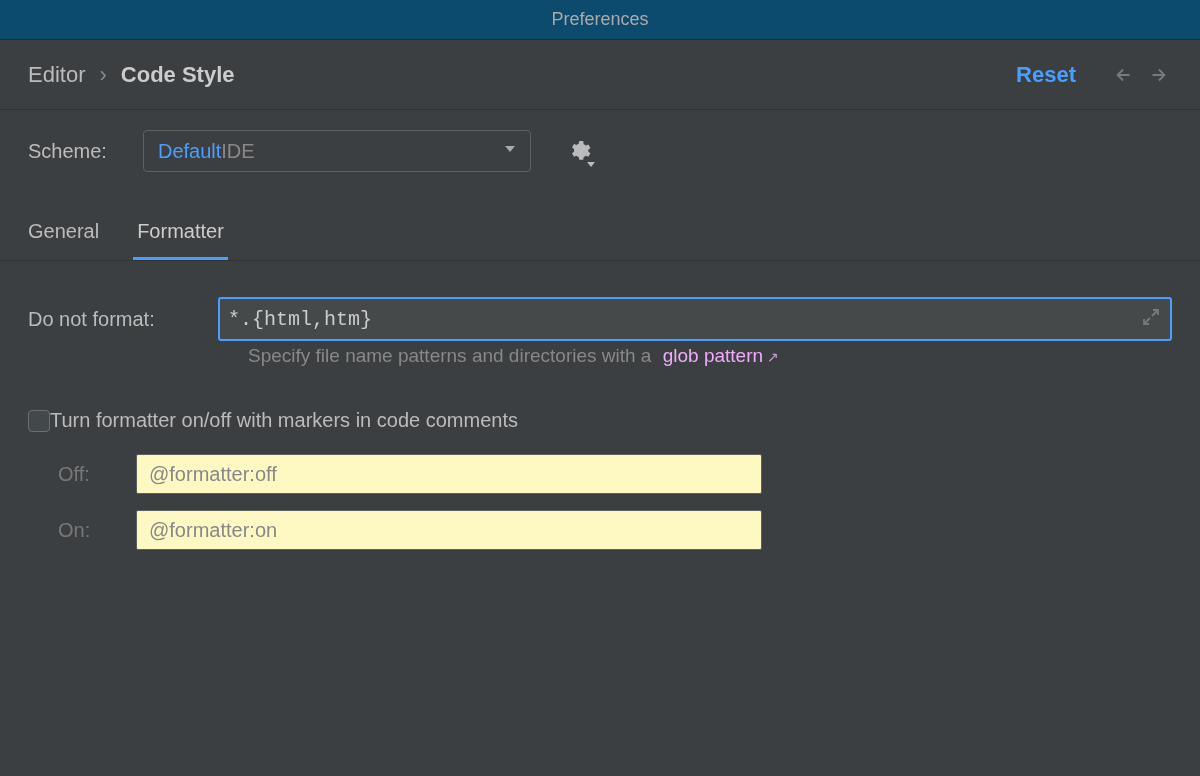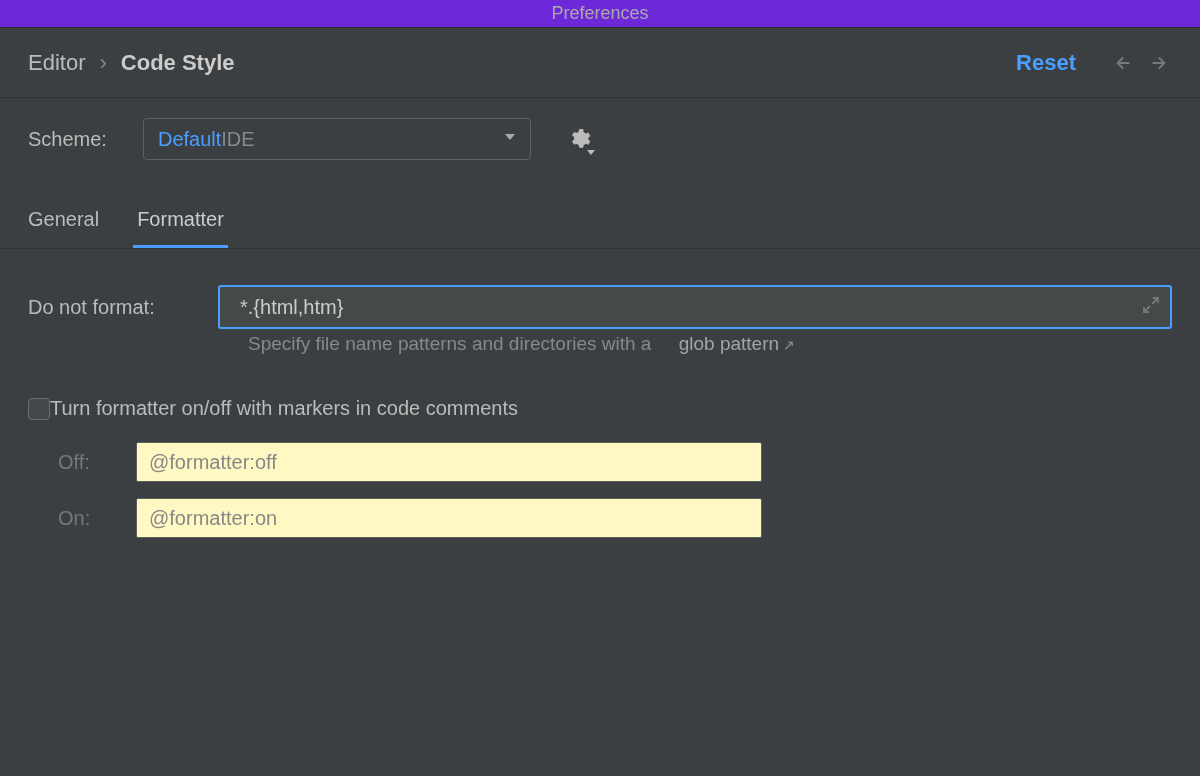--- a/index.html
+++ b/index.html
@@ -1,17 +1,17 @@
 <!DOCTYPE html>
 <html><head>
 <meta charset="utf-8">
 <style>
 *{box-sizing:border-box;margin:0;padding:0;font-family:-apple-system,BlinkMacSystemFont,"Segoe UI",Arial,sans-serif}
 body{background:#3c3f41;color:#bbb;width:1200px;height:776px;overflow:hidden}
-.titlebar{height:28px;display:flex;align-items:center;justify-content:center;background:#6d28d9;border-bottom:1px solid #2b2b2b;font-size:18px;color:#aaa}
+.titlebar{height:40px;display:flex;align-items:center;justify-content:center;background:#0c4a6e;border-bottom:1px solid #2b2b2b;font-size:18px;color:#aaa}
 .toolbar{height:70px;display:flex;align-items:center;padding:0 28px;border-bottom:1px solid #323232}
 .breadcrumb{display:flex;align-items:center;gap:14px;font-size:22px;color:#bbb}
 .breadcrumb .sep{color:#888}
 .breadcrumb .strong{font-weight:600;color:#ccc}
 .spacer{flex:1}
 .reset{color:#4a9eff;font-size:22px;font-weight:600;cursor:pointer;margin-right:28px}
 .nav-arrow{width:28px;height:28px;display:flex;align-items:center;justify-content:center;cursor:pointer;opacity:.55;margin-left:6px}
 .nav-arrow svg{width:22px;height:22px;stroke:#aaa;stroke-width:2;fill:none}
 .scheme-row{display:flex;align-items:center;padding:20px 28px 18px;gap:36px}
 .scheme-label{font-size:20px;color:#bbb}
@@ -23,25 +23,25 @@
 .gear{width:24px;height:24px;cursor:pointer;position:relative}
 .gear svg{width:24px;height:24px;fill:#bbb}
 .gear .drop{position:absolute;right:-4px;bottom:-4px;width:0;height:0;border-left:4px solid transparent;border-right:4px solid transparent;border-top:5px solid #bbb}
 .tabs{display:flex;padding:20px 24px 0;border-bottom:1px solid #323232;gap:30px}
 .tab{font-size:20px;color:#bbb;padding:10px 4px 14px;cursor:pointer;border-bottom:3px solid transparent}
 .tab.active{border-bottom-color:#4a9eff;color:#ccc}
 .content{padding:36px 28px}
 .row{display:flex;align-items:center;margin-bottom:0}
 .row-label{width:190px;font-size:20px;color:#bbb}
 .input-wrap{flex:1;position:relative}
-.text-input{width:100%;height:44px;background:#45494a;border:2px solid #4a9eff;border-radius:3px;color:#ccc;font-size:20px;font-family:Liberation Sans, sans-serif;padding:0 40px 0 20px;outline:none}
+.text-input{width:100%;height:44px;background:#45494a;border:2px solid #4a9eff;border-radius:3px;color:#ccc;font-size:20px;font-family:Liberation Mono, monospace;padding:0 40px 0 8px;outline:none}
 .expand-ic{position:absolute;right:12px;top:50%;transform:translateY(-50%);opacity:.5;cursor:pointer}
 .expand-ic svg{width:18px;height:18px;stroke:#aaa;stroke-width:1.8;fill:none}
 .hint{margin-left:220px;font-size:19px;color:#888;margin-top:4px;margin-bottom:42px}
-.hint a{color:#a3a3a3;text-decoration:none;margin-left:22px}
+.hint a{color:#f0abfc;text-decoration:none;margin-left:6px}
 .hint .ext{font-size:14px;margin-left:4px;opacity:.8}
 .check-row{display:flex;align-items:center;gap:0;margin-bottom:22px}
 .checkbox{width:22px;height:22px;border:1.5px solid #6e6e6e;border-radius:4px;background:#43494a;cursor:pointer;flex-shrink:0}
 .check-row .lbl{font-size:20px;color:#bbb}
 .disabled .lbl,.disabled .sub-label{color:#777}
 .sub-row{display:flex;align-items:center;margin-left:30px;margin-bottom:16px;gap:0}
 .sub-label{width:78px;font-size:20px;color:#888}
 .sub-input{width:626px;height:40px;border:1px solid #5e6060;background:#fef9c3;padding:0 12px;color:#888;font-size:20px;border-radius:2px;outline:none}
 .sub-check{display:flex;align-items:center;gap:14px;margin-left:70px;margin-top:12px}
 </style>

